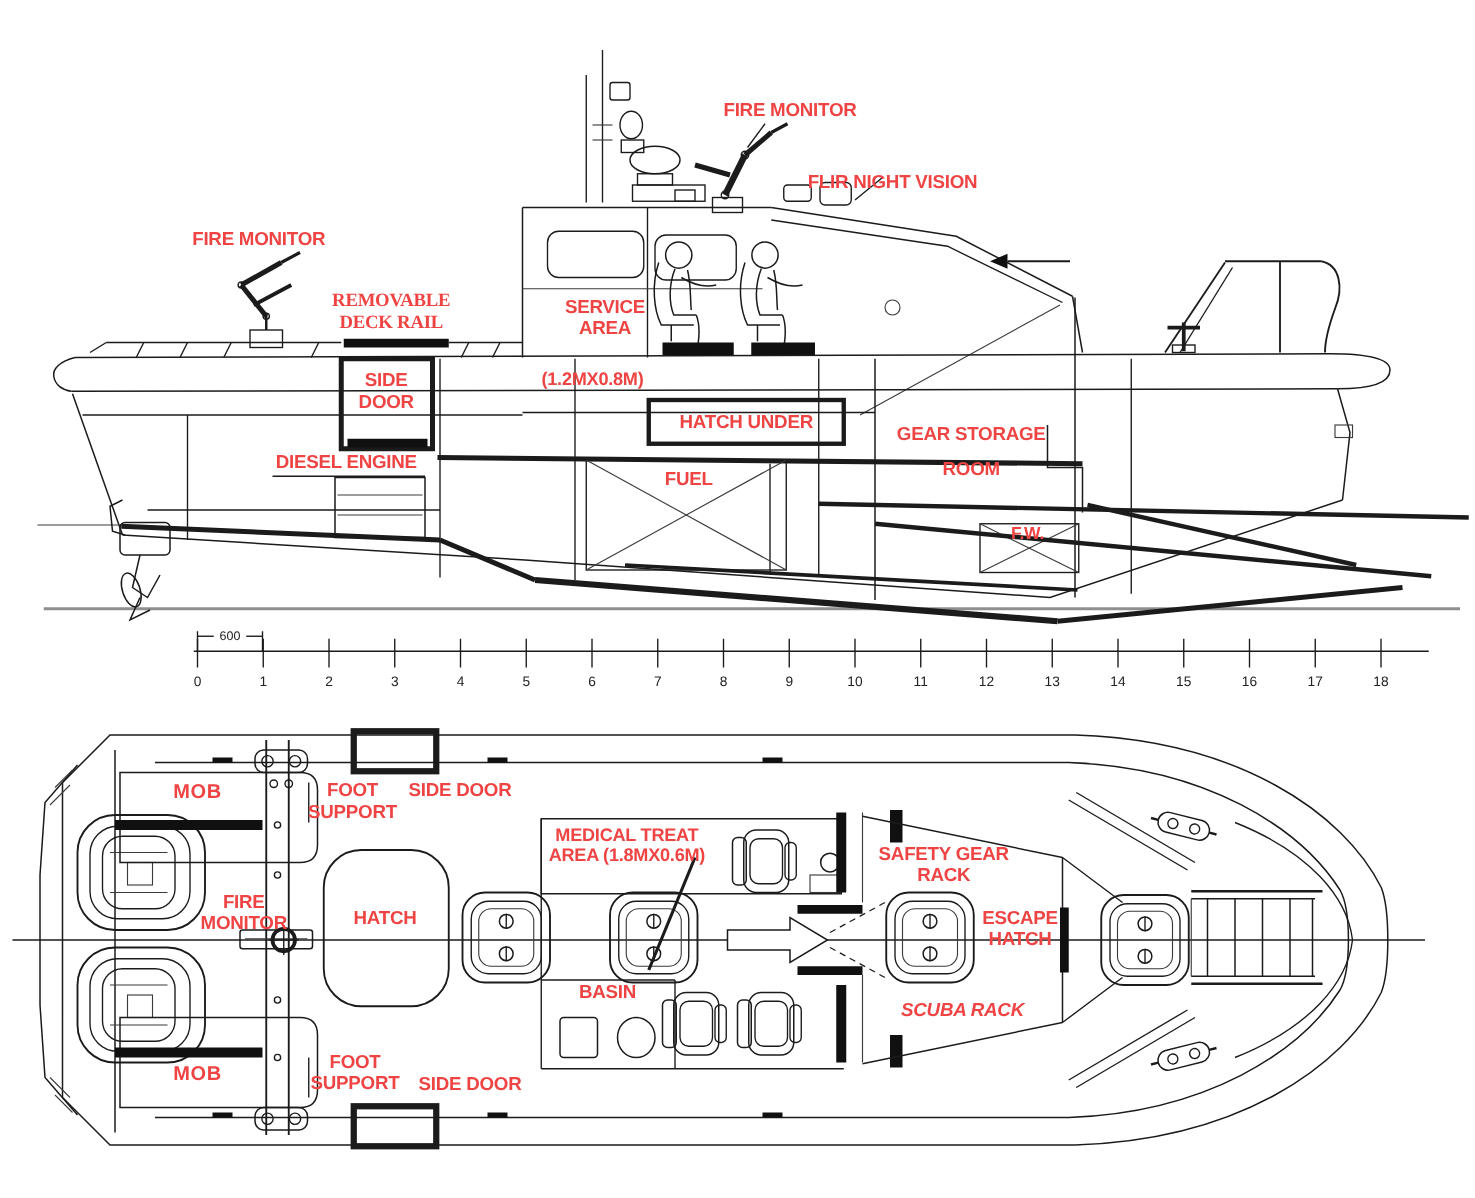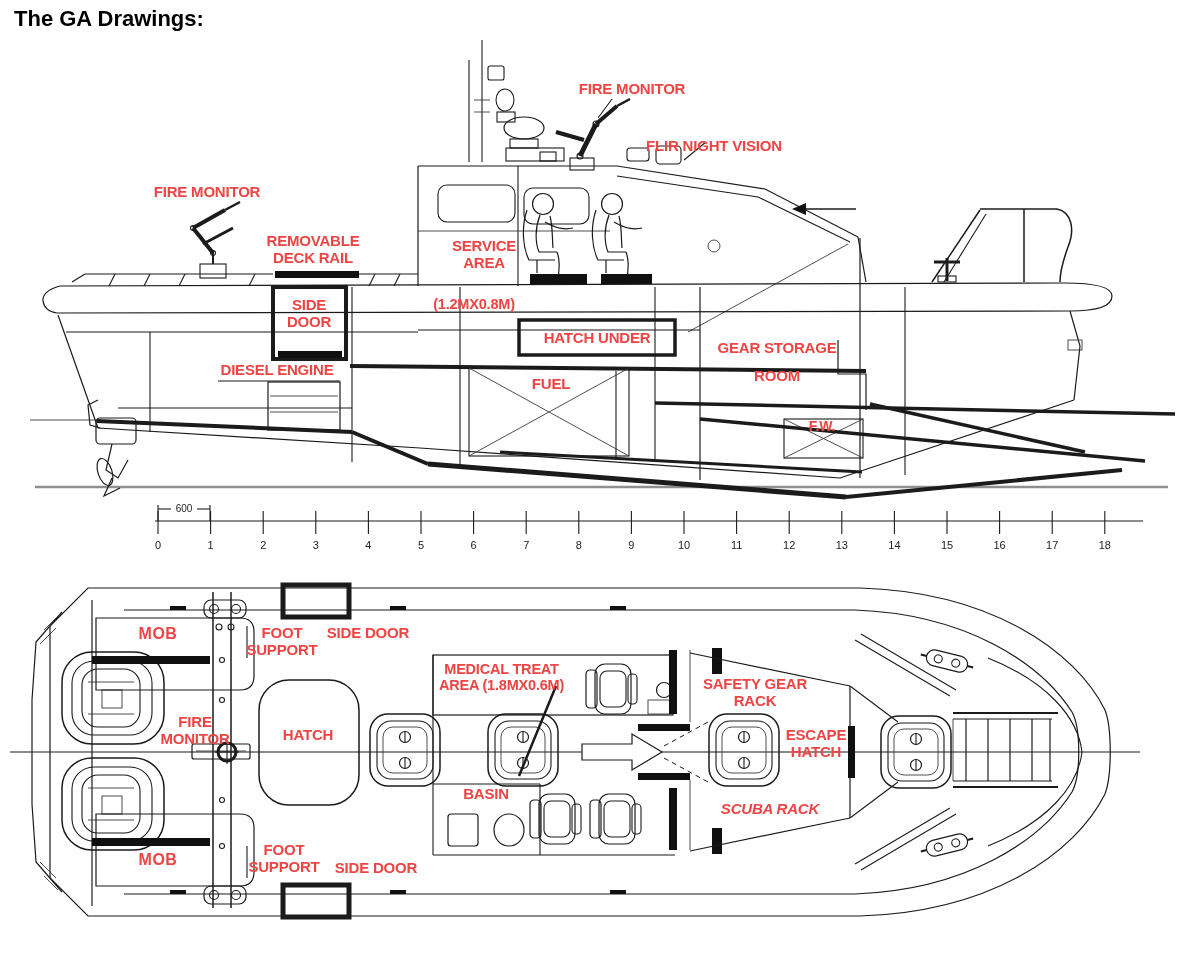--- a/index.html
+++ b/index.html
@@ -474,26 +474,25 @@
       <g transform="translate(947,845) rotate(-14)">
         <rect x="-21" y="-8" width="42" height="16" rx="8" class="w12"></rect>
         <circle cx="-9" cy="0" r="4"></circle>
           <circle cx="9" cy="0" r="4"></circle>
         <line x1="-21" y1="0" x2="-27" y2="0" class="w2"></line>
           <line x1="21" y1="0" x2="27" y2="0" class="w2"></line>
       </g>
     </g>
   </svg>
 
-  <div class="page-title">The GA Drawings:</div>
 
   <div class="lbl" style="left:567px;top:81px;width:130px;">FIRE MONITOR</div>
   <div class="lbl" style="left:639px;top:138px;width:150px;">FLIR NIGHT VISION</div>
   <div class="lbl" style="left:142px;top:184px;width:130px;">FIRE MONITOR</div>
-  <div class="lbl" style="left:255px;top:233px;width:116px;">REMOVABLE DECK RAIL</div>
+  <div class="lbl" style="left:255px;top:233px;width:116px;font-family:Liberation Serif, serif;">REMOVABLE DECK RAIL</div>
   <div class="lbl" style="left:442px;top:238px;width:84px;">SERVICE AREA</div>
   <div class="lbl md" style="left:419px;top:296px;width:110px;">(1.2MX0.8M)</div>
   <div class="lbl" style="left:277px;top:297px;width:64px;">SIDE DOOR</div>
   <div class="lbl" style="left:532px;top:330px;width:130px;">HATCH UNDER</div>
   <div class="lbl spread" style="left:707px;top:334px;width:140px;">GEAR STORAGE ROOM</div>
   <div class="lbl" style="left:212px;top:362px;width:130px;">DIESEL ENGINE</div>
   <div class="lbl" style="left:516px;top:376px;width:70px;">FUEL</div>
   <div class="lbl sm" style="left:792px;top:419px;width:60px;">F.W.</div>
 
   <div class="lbl big" style="left:118px;top:625px;width:80px;">MOB</div>

